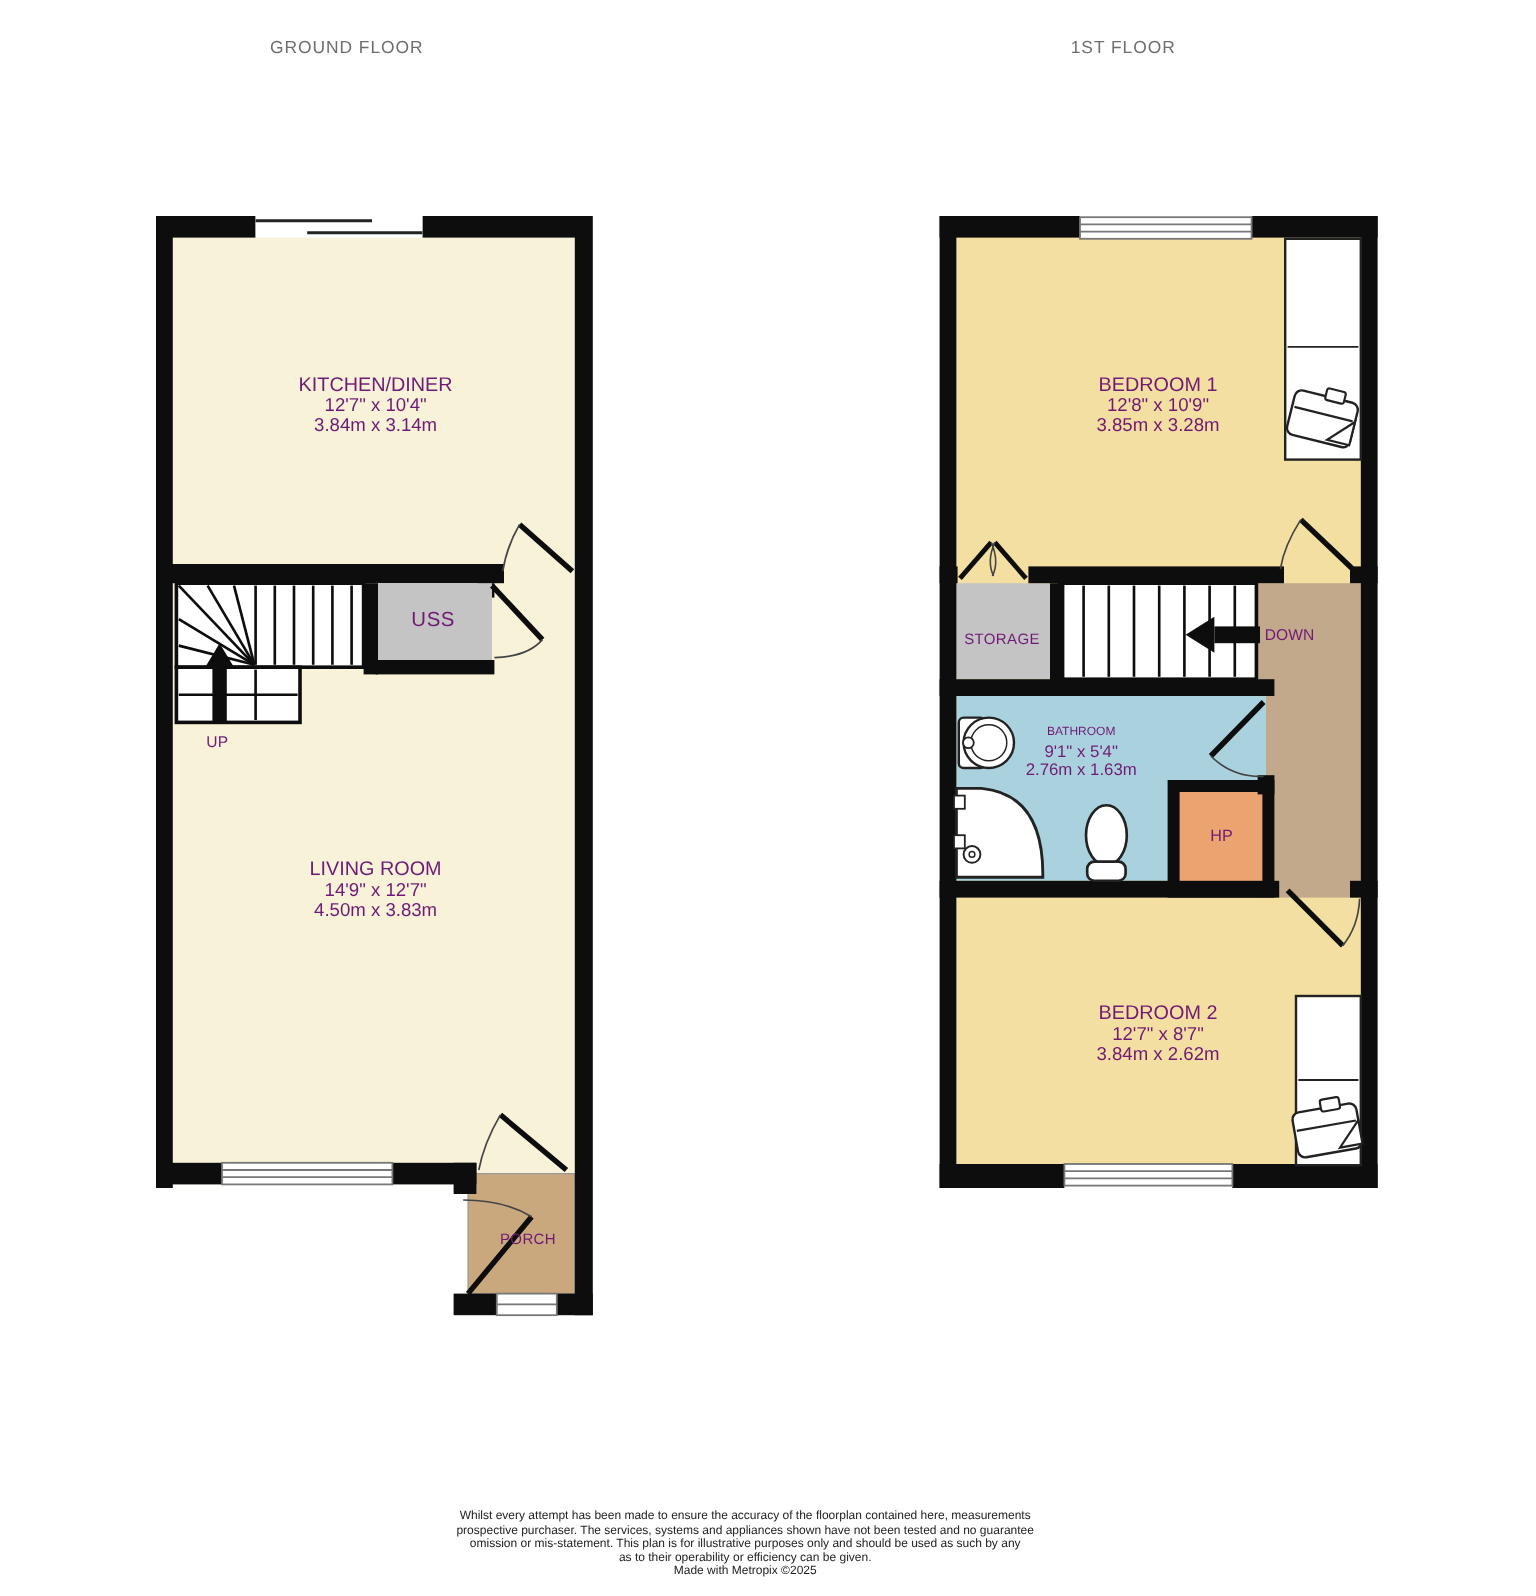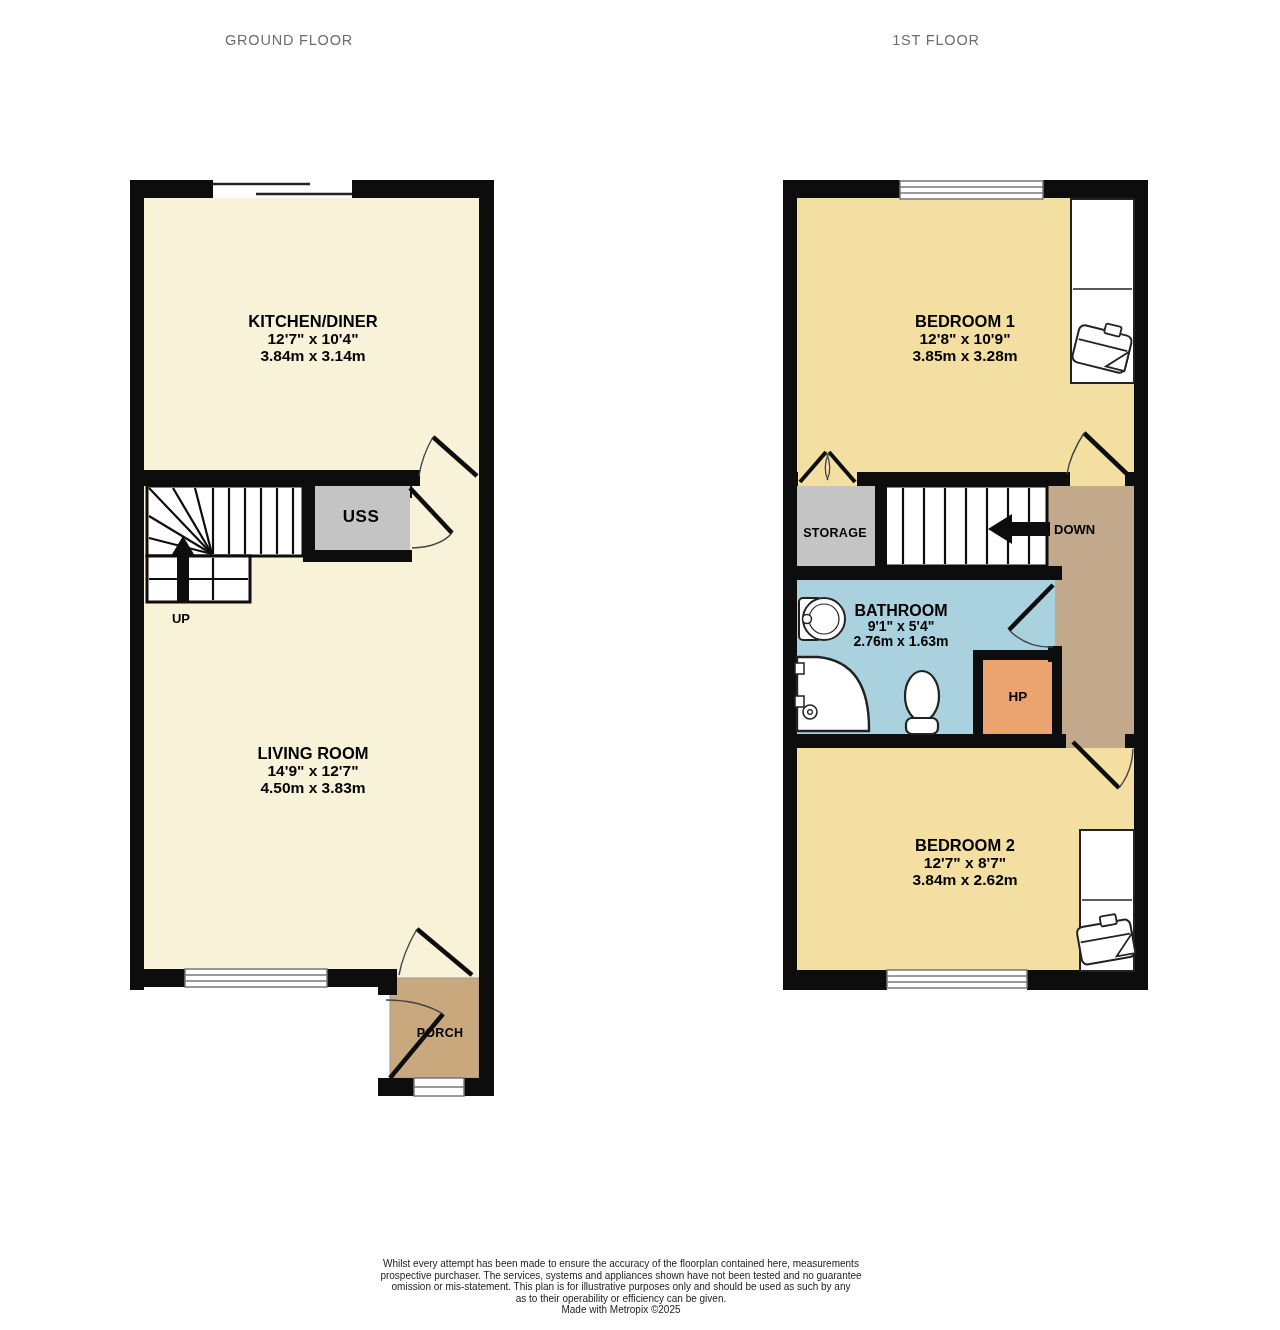--- a/index.html
+++ b/index.html
@@ -1,24 +1,24 @@
 <!DOCTYPE html>
 <html><head>
 <meta charset="utf-8">
 <style>
   html,body{margin:0;padding:0;background:#fff;}
   #page{position:relative;width:1242px;height:1330px;background:#ffffff;overflow:hidden;
         font-family:"Liberation Sans", sans-serif;}
   #plan-svg{position:absolute;left:0;top:0;}
   .lbl{position:absolute;transform:translate(-50%,-50%);text-align:center;white-space:nowrap;
-       color:#000000;font-weight:bold;z-index:5;}
+       color:#701a75;font-weight:normal;z-index:5;}
   .floor-title{font-size:14.5px;font-weight:400;color:#6e6e6e;letter-spacing:0.8px;}
   .room-label .rname{font-size:16.5px;line-height:17px;}
   .room-label .rdims{font-size:15.5px;line-height:17px;}
-  .room-label.small .rname{font-size:16px;line-height:15.5px;}
+  .room-label.small .rname{font-size:10px;line-height:15.5px;}
   .room-label.small .rdims{font-size:14px;line-height:15.5px;}
   .tag{font-size:12.5px;letter-spacing:0.3px;text-align:right;}
   .tag-big{font-size:17px;letter-spacing:0.5px;}
   .tag-mid{font-size:13.5px;}
   .dir{font-size:13px;}
   .dir-left{transform:translate(0,-50%);}
   #disclaimer{position:absolute;left:50%;transform:translateX(-50%);top:1258px;width:620px;
        text-align:center;font-size:10px;line-height:11.6px;color:#222;z-index:5;}
 </style>
 </head>
@@ -230,21 +230,21 @@
 
   <div class="lbl floor-title" style="left:289px;top:40px;">GROUND FLOOR</div>
   <div class="lbl floor-title" style="left:936px;top:40px;">1ST FLOOR</div>
 
   <div class="lbl room-label" style="left:313px;top:338px;">
     <div class="rname">KITCHEN/DINER</div>
     <div class="rdims">12'7" x 10'4"</div>
     <div class="rdims">3.84m x 3.14m</div>
   </div>
 
-  <div class="lbl room-label" style="left:313px;top:770px;">
+  <div class="lbl room-label" style="left:313px;top:742px;">
     <div class="rname">LIVING ROOM</div>
     <div class="rdims">14'9" x 12'7"</div>
     <div class="rdims">4.50m x 3.83m</div>
   </div>
 
   <div class="lbl tag-big" style="left:361px;top:517px;">USS</div>
   <div class="lbl dir" style="left:181px;top:618px;">UP</div>
   <div class="lbl tag" style="left:440px;top:1033px;">PORCH</div>
 
   <div class="lbl room-label" style="left:965px;top:338px;text-align:center;">

